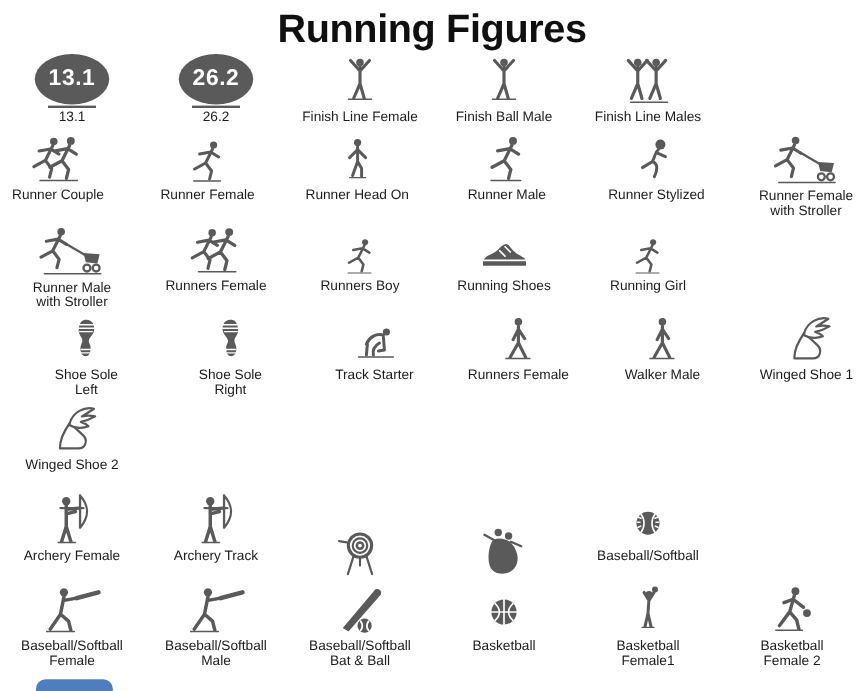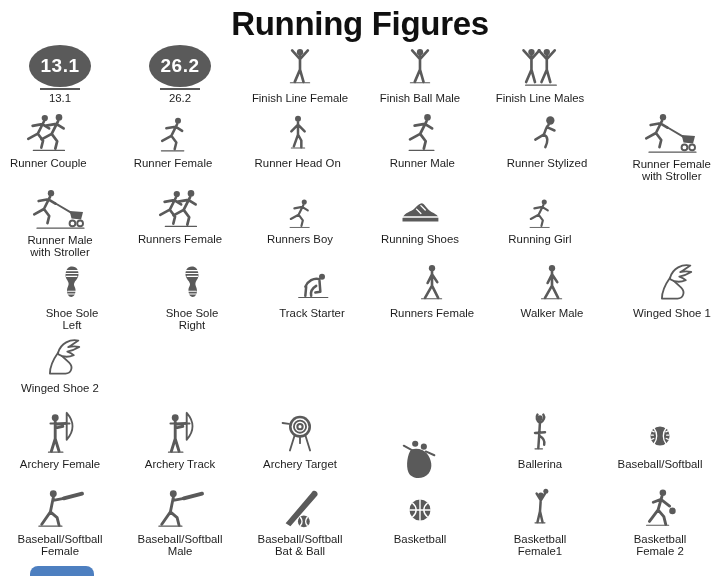--- a/index.html
+++ b/index.html
@@ -333,44 +333,33 @@
       <div class="cell">
         <div class="icon-wrap">
           <svg class="icn" width="44" height="44" viewBox="0 0 48 48">
             <circle cx="24" cy="16" r="12" class="fill"></circle>
             <circle cx="24" cy="16" r="8.4" class="w"></circle>
             <circle cx="24" cy="16" r="4.8" class="w"></circle>
             <circle cx="24" cy="16" r="1.7" class="wf"></circle>
             <path class="sw2" d="M18 26 L13 42 M30 26 L35 42 M24 28 L24 34 M12 13 L5 12"></path>
           </svg>
         </div>
-        <div class="cell-label">Archery Target</div>
       </div>
       <div class="cell">
         <div class="icon-wrap">
           <svg class="icn" width="48" height="46" viewBox="0 0 48 48">
             <circle cx="19" cy="6" r="3.2" class="f"></circle>
             <circle cx="28" cy="9" r="3.2" class="f"></circle>
             <path class="fill" d="M15 12 C21 10 28 12 31 16 C36 22 38 31 33 37 C27 44 15 43 12 36 C9 29 11 16 15 12 Z"></path>
             <path class="sw2" d="M16 13 L7 8 M30 14 L39 18"></path>
           </svg>
         </div>
       </div>
       <div class="cell">
         <div class="icon-wrap">
-          <svg class="icn" width="40" height="46" viewBox="0 0 48 48">
-            <circle cx="24" cy="6" r="3.2" class="f"></circle>
-            <path d="M24 10 L23 27 M24 12 C20 9 19 5 21 2 M24 12 C29 9 30 5 28 2 M18 24 L30 23 M23 27 L22 42 M23 27 C28 30 30 34 29 38"></path>
-            <path class="thin" d="M18 43 L27 43"></path>
-          </svg>
-        </div>
-        <div class="cell-label">Ballerina</div>
-      </div>
-      <div class="cell">
-        <div class="icon-wrap">
           <svg class="icn" width="40" height="40" viewBox="0 0 48 48">
             <circle cx="24" cy="24" r="11.5" class="fill"></circle>
             <path class="w" d="M17 15 C21 20 21 28 17 33 M31 15 C27 20 27 28 31 33 M17 19 L14.5 18 M16 23 L13.5 23 M16.5 27 L14 28 M31 19 L33.5 18 M32 23 L34.5 23 M31.5 27 L34 28"></path>
           </svg>
         </div>
         <div class="cell-label">Baseball/Softball</div>
       </div>
     </div>
     <div class="row" style="top: 483px; height: 76px;">
       <div class="cell">

